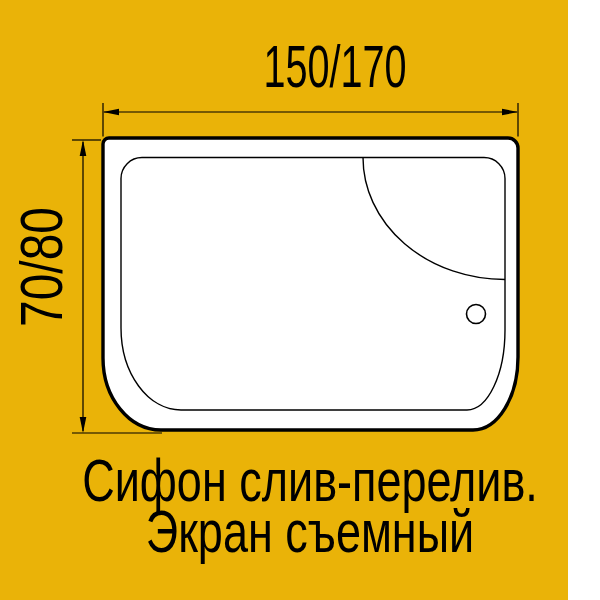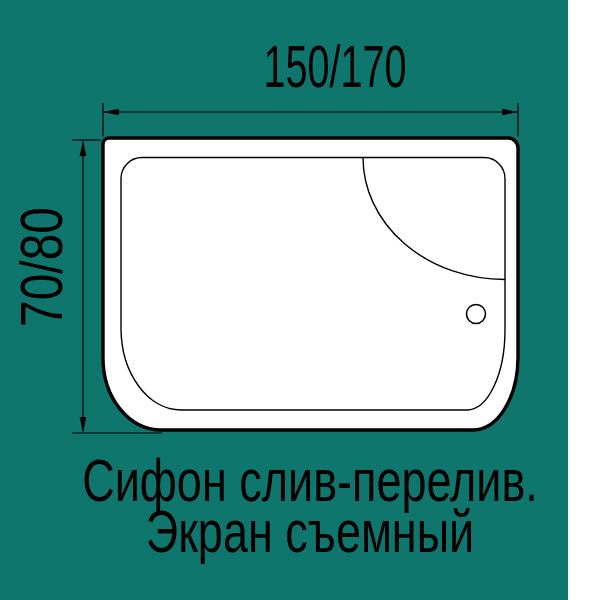--- a/index.html
+++ b/index.html
@@ -5,21 +5,21 @@
   html, body {
     margin: 0;
     padding: 0;
     background: #ffffff;
     font-family: "Liberation Sans", sans-serif;
   }
   #canvas {
     position: relative;
     width: 568px;
     height: 600px;
-    background: #0f766e;
+    background: #eab308;
     overflow: hidden;
   }
   #drawing {
     position: absolute;
     left: 0;
     top: 0;
   }
   .dim-text {
     position: absolute;
     color: #000;

